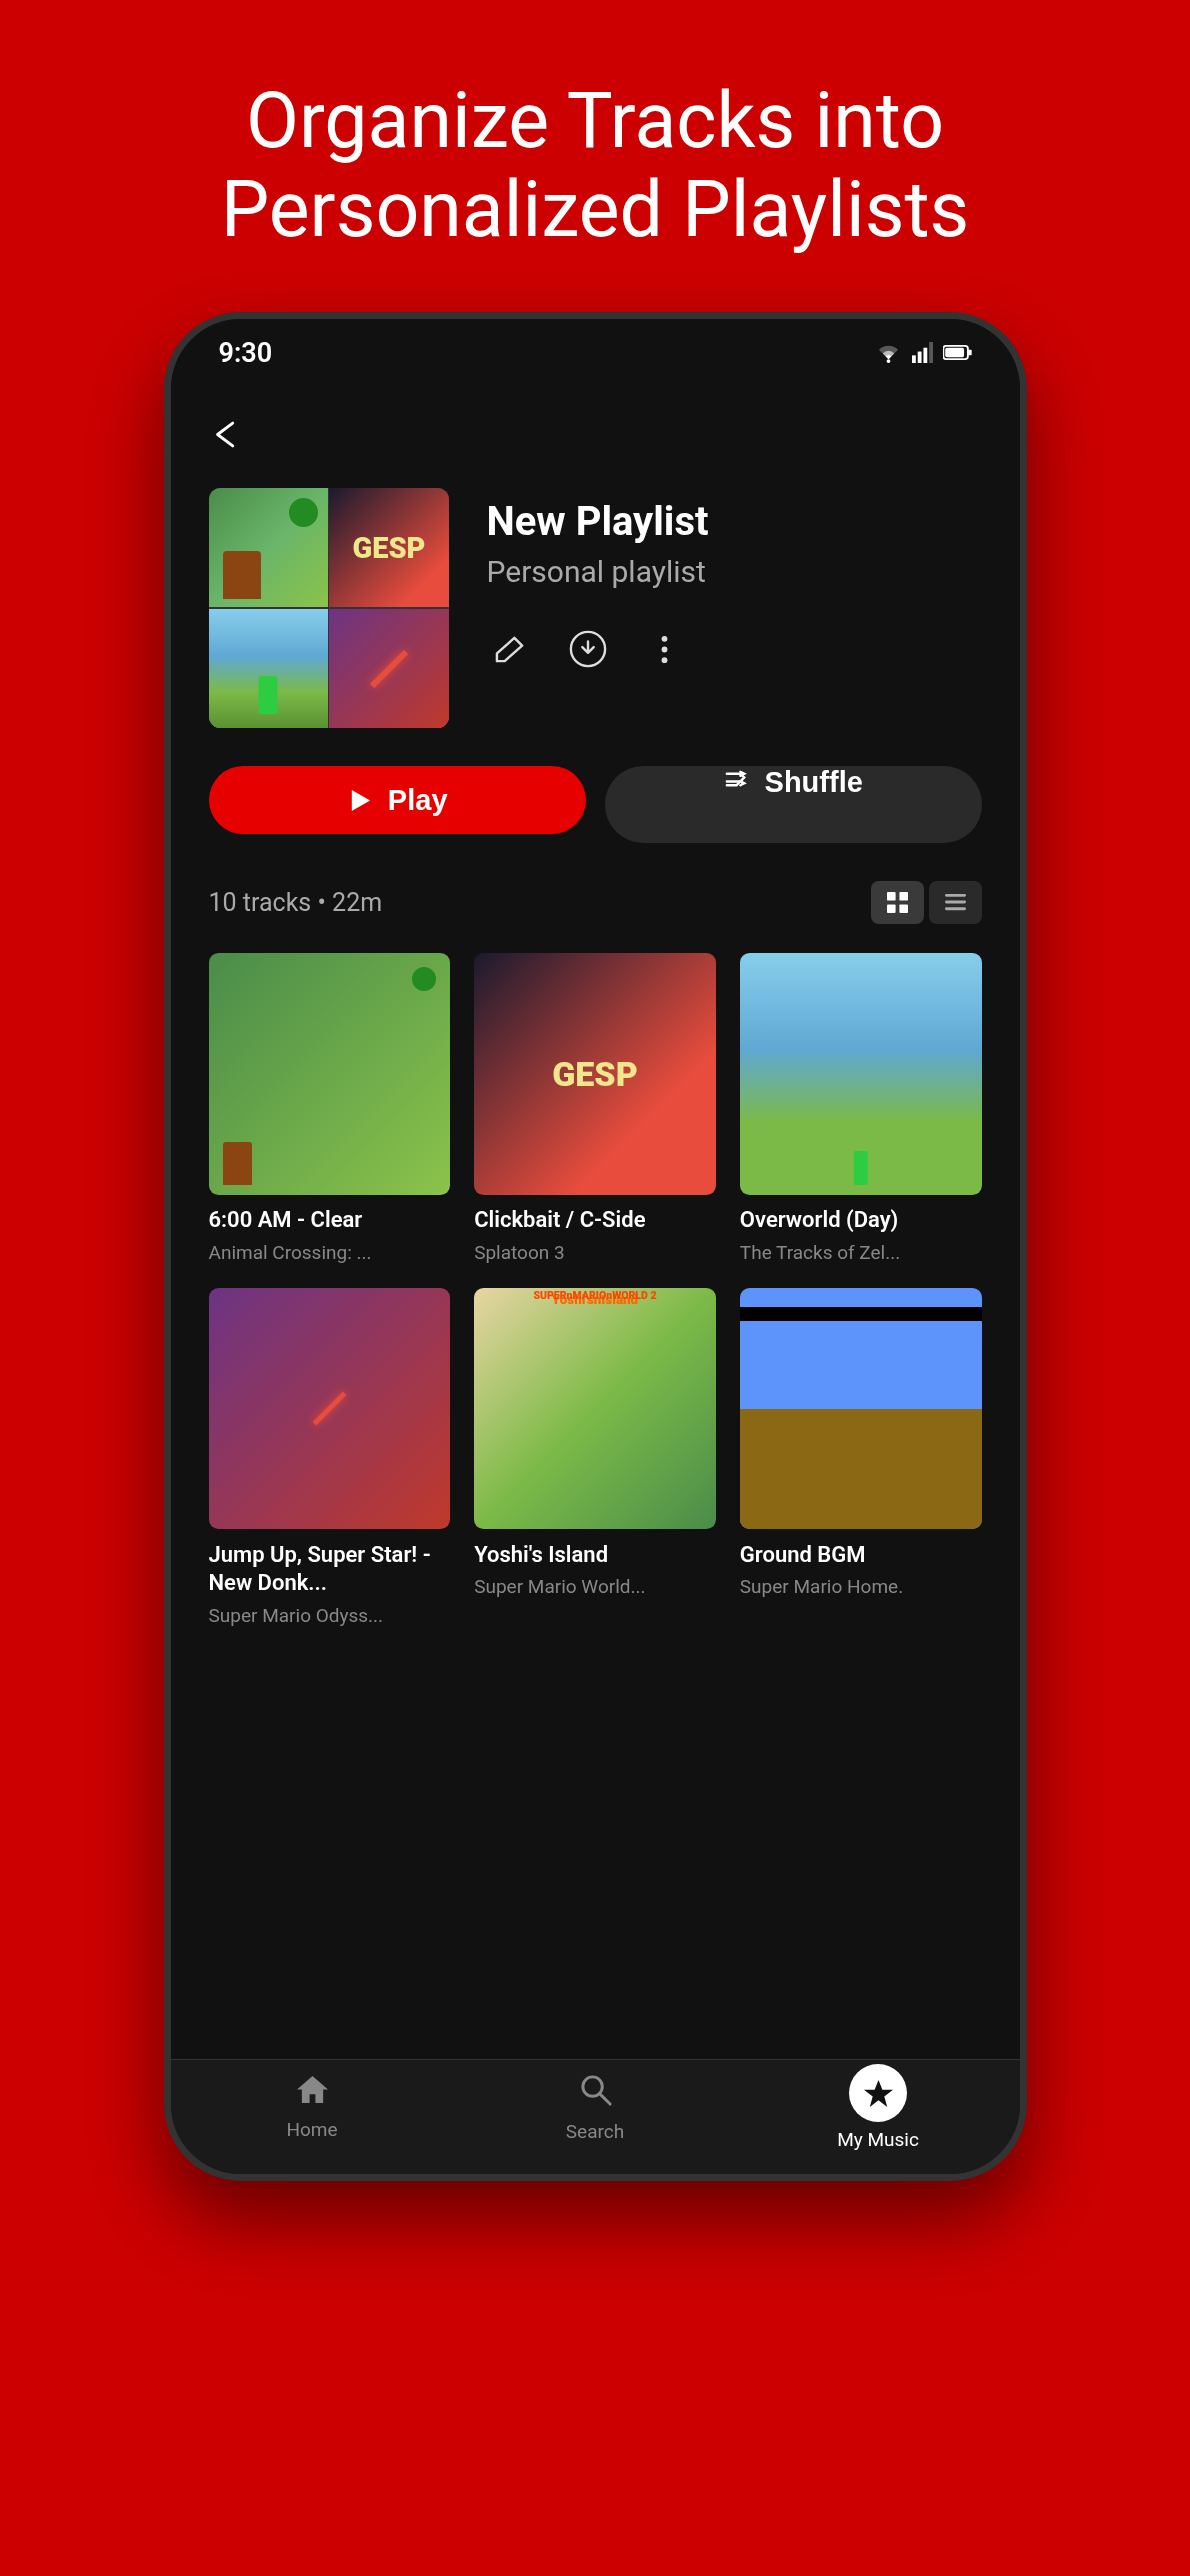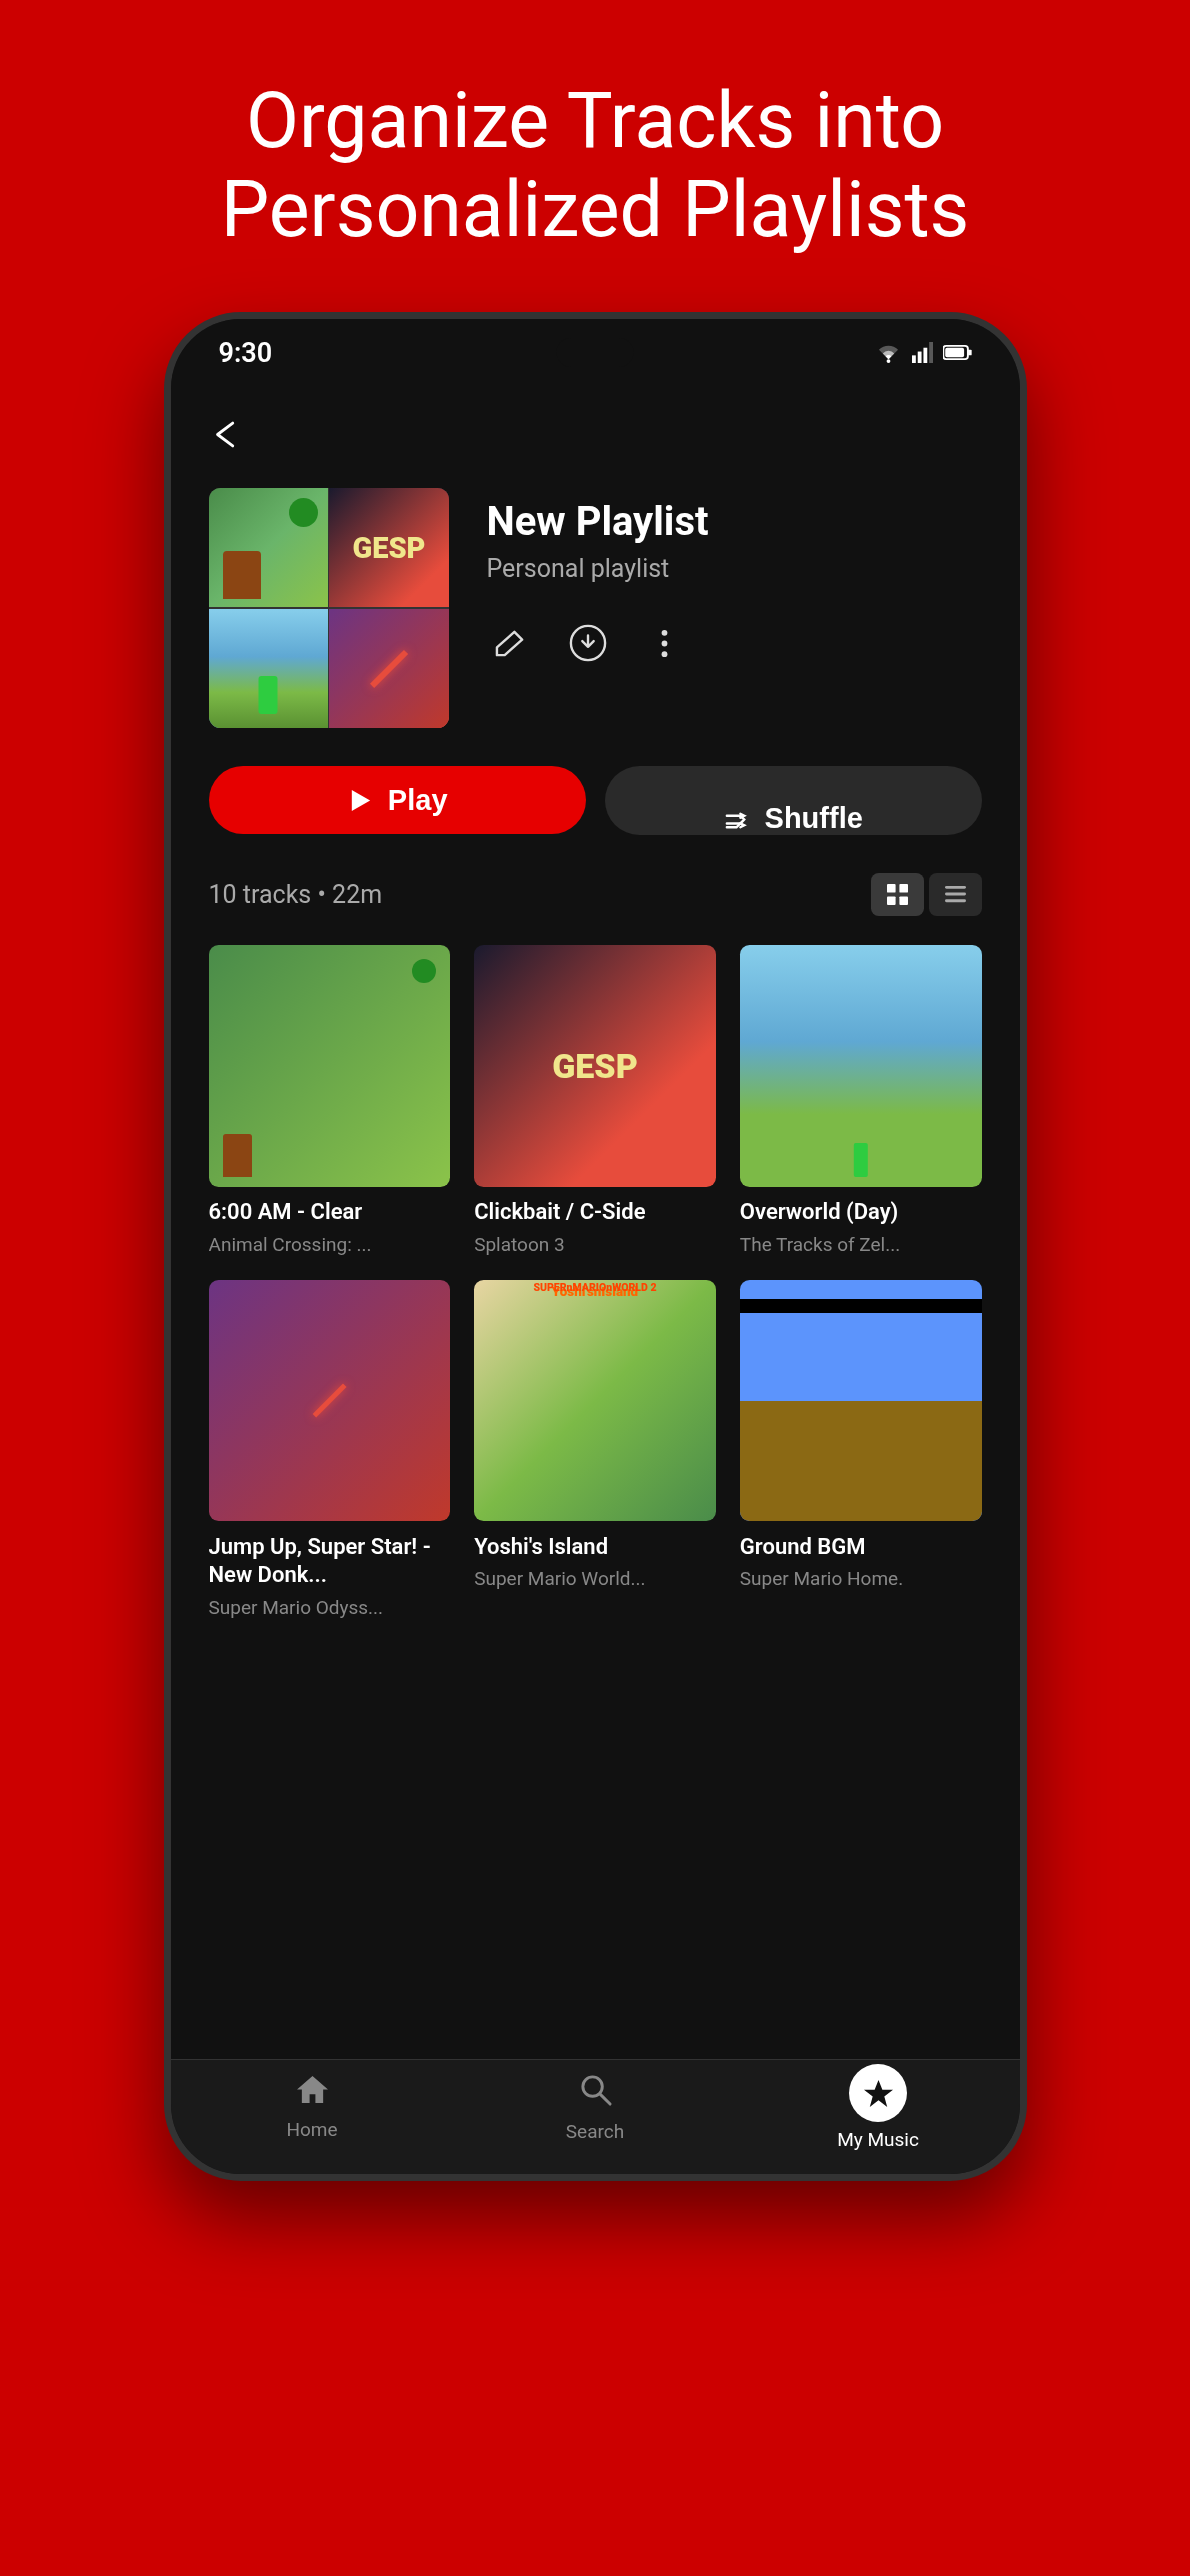--- a/index.html
+++ b/index.html
@@ -197,21 +197,21 @@
 
     .playlist-title {
       color: white;
       font-size: 40px;
       font-weight: 700;
       margin-bottom: 9.6px;
     }
 
     .playlist-subtitle {
       color: #aaa;
-      font-size: 25px;
+      font-size: 30px;
       margin-bottom: 36px;
     }
 
     .playlist-actions {
       display: flex;
       gap: 29px;
       align-items: center;
     }
 
     .action-icon {
@@ -242,30 +242,30 @@
       font-weight: 600;
       cursor: pointer;
       display: flex;
       align-items: center;
       justify-content: center;
       gap: 14.4px;
     }
 
     .shuffle-btn {
       flex: 1;
-      height: 69px;
+      height: 77px;
       background: #2a2a2a;
       color: white;
       border: none;
       border-radius: 38px;
       font-size: 29px;
       font-weight: 600;
       cursor: pointer;
       display: flex;
-      align-items: flex-end;
+      align-items: flex-start;
       justify-content: center;
       gap: 14.4px;
     }
 
     .tracks-info-row {
       display: flex;
       align-items: center;
       justify-content: space-between;
       margin-bottom: 29px;
     }

